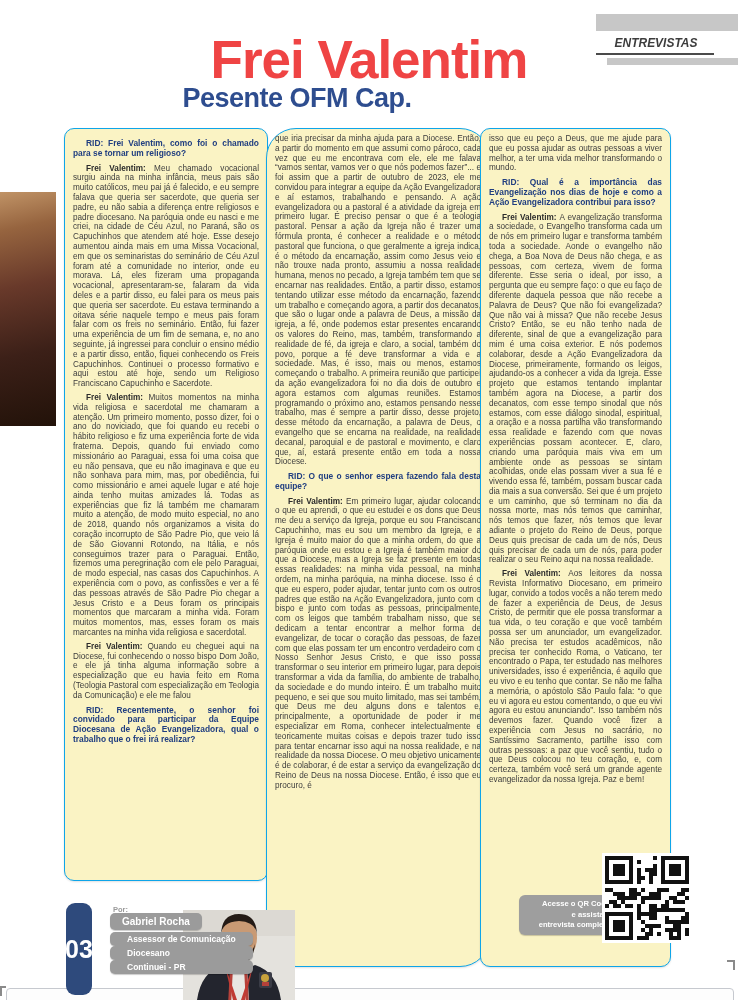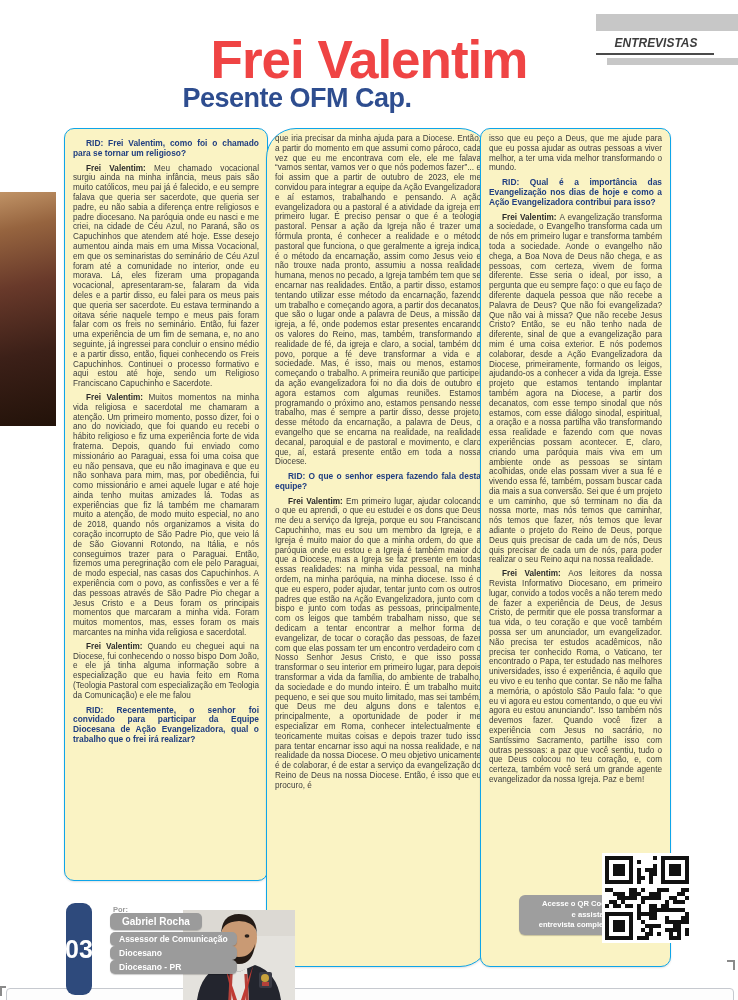--- a/index.html
+++ b/index.html
@@ -32,21 +32,21 @@
   .edge-photo{position:absolute;left:0;top:192px;width:56px;height:234px;
       background:linear-gradient(168deg,#c09366 0%,#96643f 16%,#68392a 40%,#3c2018 68%,#221209 100%);}
   
   .pageno{position:absolute;left:66px;top:903px;width:26px;height:92px;border-radius:9px;
           background:#2e4a7c;color:#ffffff;font-weight:800;font-size:25px;
           display:flex;align-items:center;justify-content:center;z-index:6;}
   .por{position:absolute;left:113px;top:905px;font-size:7.5px;font-weight:bold;color:#9a9a9a;z-index:6;}
   .pills{position:absolute;left:110px;top:913px;display:flex;flex-direction:column;
          align-items:flex-start;gap:2px;z-index:6;}
   .pill{background:#9b9b9b;color:#ffffff;font-weight:bold;border-radius:5px;
-        padding:2px 9px;white-space:nowrap;box-shadow:0 1px 1px rgba(0,0,0,.2);}
+        padding:2px 17px;white-space:nowrap;box-shadow:0 1px 1px rgba(0,0,0,.2);}
   .pill.name{font-size:10px;padding:3px 12px;}
   .pill.small{font-size:8.5px;}
   
   .photo{position:absolute;left:183px;top:910px;width:112px;height:90px;overflow:hidden;z-index:5;}
   
   .qr-pill{position:absolute;left:519px;top:895px;width:84px;background:#9e9e9e;color:#fff;
            font-weight:bold;font-size:7.6px;line-height:10.5px;text-align:right;
            border-radius:6px;padding:4px 7px;z-index:3;box-shadow:0 1px 1px rgba(0,0,0,.2);}
   .qr{position:absolute;left:602px;top:853px;width:90px;height:90px;background:#ffffff;
       padding:3px;box-sizing:border-box;z-index:3;}
@@ -89,21 +89,21 @@
       <p class="blk answer"><b class="lead">Frei Valentim: </b>Aos leitores da nossa Revista Informativo Diocesano, em primeiro lugar, convido a todos vocês a não terem medo de fazer a experiência de Deus, de Jesus Cristo, de permitir que ele possa transformar a tua vida, o teu coração e que você também possa ser um anunciador, um evangelizador. Não precisa ter estudos acadêmicos, não precisa ter conhecido Roma, o Vaticano, ter encontrado o Papa, ter estudado nas melhores universidades, isso é experiência, é aquilo que eu vivo e eu tenho que contar. Se não me falha a memória, o apóstolo São Paulo fala: “o que eu vi agora eu estou comentando, o que eu vivi agora eu estou anunciando”. Isso também nós devemos fazer. Quando você fizer a experiência com Jesus no sacrário, no Santíssimo Sacramento, partilhe isso com outras pessoas: a paz que você sentiu, tudo o que Deus colocou no teu coração, e, com certeza, também você será um grande agente evangelizador da nossa Igreja. Paz e bem!</p>
     </div>
 
   <div class="pageno">03</div>
   <div class="por">Por:</div>
   <div class="pills">
     <div class="pill name">Gabriel Rocha</div>
     <span>
         <div class="pill small">Assessor de Comunicação</div>
         <div class="pill small">Diocesano</div>
-        <div class="pill small">Diocesano - PR</div>
+        <div class="pill small">Continuei - PR</div>
       </span>
   </div>
 
   <div class="photo">
     <svg width="112" height="90" viewBox="0 0 112 90" xmlns="http://www.w3.org/2000/svg">
       <rect width="112" height="90" fill="#e4e2dd"></rect>
       <rect width="112" height="26" fill="#dcd9d3"></rect>
       <path d="M14 90 Q18 62 40 55 L56 62 L72 55 Q94 62 98 90 Z" fill="#23252e"></path>
       <path d="M48 58 L56 62 L64 58 L66 90 L46 90 Z" fill="#e8e6e2"></path>
       <rect x="50" y="64" width="3" height="26" fill="#b5413a" transform="skewX(-3)"></rect>

